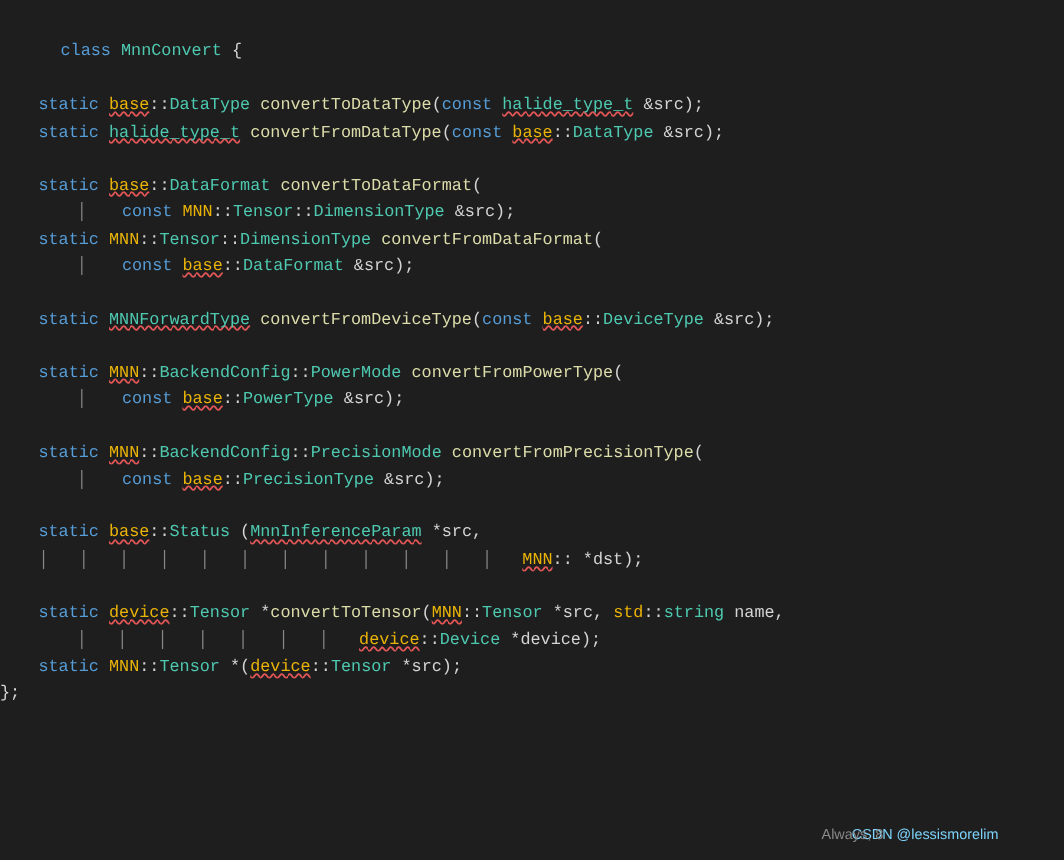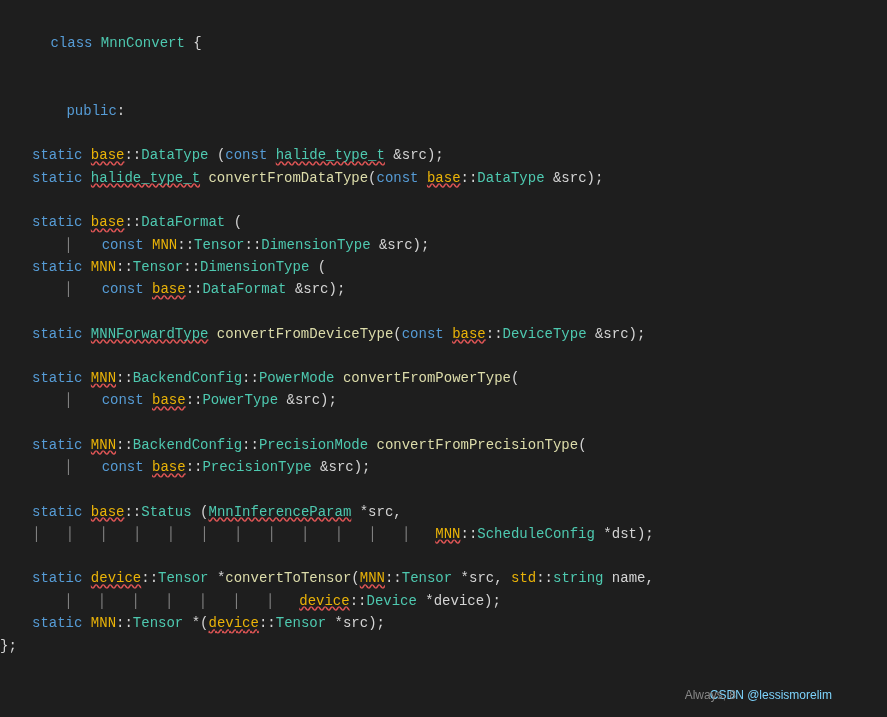--- a/index.html
+++ b/index.html
@@ -66,46 +66,41 @@
 <body>
 
 <div class="code-container">
 
   <div class="line">
     <span class="line-content">
       <span class="kw">class</span><span> </span><span class="type">MnnConvert</span><span> {</span>
     </span>
   </div>
 
-  <div class="line" style="padding-left:16px;">
-    <span class="line-content">
-      <span class="kw">public</span><span>:</span>
-    </span>
-  </div>
 
   <div class="line" style="padding-left:32px;">
-    <span class="kw">static</span><span> </span><span class="ns red-underline">base</span><span>::</span><span class="type">DataType</span><span> </span><span>(</span><span class="kw">const</span><span> </span><span class="type red-underline">halide_type_t</span><span> &amp;src);</span>
+    <span class="kw">static</span><span> </span><span class="ns red-underline">base</span><span>::</span><span class="type">DataType</span><span> </span><span class="fn">convertToDataType</span><span>(</span><span class="kw">const</span><span> </span><span class="type red-underline">halide_type_t</span><span> &amp;src);</span>
   </div>
 
   <div class="line" style="padding-left:32px;">
     <span class="kw">static</span><span> </span><span class="type red-underline">halide_type_t</span><span> </span><span class="fn">convertFromDataType</span><span>(</span><span class="kw">const</span><span> </span><span class="ns red-underline">base</span><span>::</span><span class="type">DataType</span><span> &amp;src);</span>
   </div>
 
   <div class="line" style="height:22px;"></div>
 
   <div class="line" style="padding-left:32px;">
-    <span class="kw">static</span><span> </span><span class="ns red-underline">base</span><span>::</span><span class="type">DataFormat</span><span> </span><span>(</span>
+    <span class="kw">static</span><span> </span><span class="ns red-underline">base</span><span>::</span><span class="type">DataFormat</span><span> </span><span class="fn">convertToDataFormat</span><span>(</span>
   </div>
 
   <div class="line" style="padding-left:64px;">
     <span style="color:#888;margin-right:4px;">│</span><span>   </span><span class="kw">const</span><span> </span><span class="ns">MNN</span><span>::</span><span class="type">Tensor</span><span>::</span><span class="type">DimensionType</span><span> &amp;src);</span>
   </div>
 
   <div class="line" style="padding-left:32px;">
-    <span class="kw">static</span><span> </span><span class="ns">MNN</span><span>::</span><span class="type">Tensor</span><span>::</span><span class="type">DimensionType</span><span> </span><span>(</span>
+    <span class="kw">static</span><span> </span><span class="ns">MNN</span><span>::</span><span class="type">Tensor</span><span>::</span><span class="type">DimensionType</span><span> </span><span class="fn">convertFromDataFormat</span><span>(</span>
   </div>
 
   <div class="line" style="padding-left:64px;">
     <span style="color:#888;margin-right:4px;">│</span><span>   </span><span class="kw">const</span><span> </span><span class="ns red-underline">base</span><span>::</span><span class="type">DataFormat</span><span> &amp;src);</span>
   </div>
 
   <div class="line" style="height:22px;"></div>
 
   <div class="line" style="padding-left:32px;">
     <span class="kw">static</span><span> </span><span class="type red-underline">MNNForwardType</span><span> </span><span class="fn">convertFromDeviceType</span><span>(</span><span class="kw">const</span><span> </span><span class="ns red-underline">base</span><span>::</span><span class="type">DeviceType</span><span> &amp;src);</span>
@@ -131,21 +126,21 @@
     <span style="color:#888;margin-right:4px;">│</span><span>   </span><span class="kw">const</span><span> </span><span class="ns red-underline">base</span><span>::</span><span class="type">PrecisionType</span><span> &amp;src);</span>
   </div>
 
   <div class="line" style="height:22px;"></div>
 
   <div class="line" style="padding-left:32px;">
     <span class="kw">static</span><span> </span><span class="ns red-underline">base</span><span>::</span><span class="type">Status</span><span> </span><span>(</span><span class="type red-underline">MnnInferenceParam</span><span> *src,</span>
   </div>
 
   <div class="line" style="padding-left:32px; display:flex; white-space:pre;">
-    <span style="color:#888;">│   │   │   │   │   │   │   │   │   │   │   │   </span><span class="ns red-underline">MNN</span><span>::</span><span class="type">ScheduleConfig</span><span> *dst);</span>
+    <span style="color:#888;">│   │   │   │   │   │   │   │   │   │   │   │   </span><span class="ns red-underline">MNN</span><span>::</span><span> *dst);</span>
   </div>
 
   <div class="line" style="height:22px;"></div>
 
   <div class="line" style="padding-left:32px;">
     <span class="kw">static</span><span> </span><span class="ns red-underline">device</span><span>::</span><span class="type">Tensor</span><span> *</span><span class="fn">convertToTensor</span><span>(</span><span class="ns red-underline">MNN</span><span>::</span><span class="type">Tensor</span><span> *src, </span><span class="ns">std</span><span>::</span><span class="type">string</span><span> name,</span>
   </div>
 
   <div class="line" style="padding-left:64px; display:flex; white-space:pre;">
     <span style="color:#888;">│   │   │   │   │   │   │   </span><span class="ns red-underline">device</span><span>::</span><span class="type">Device</span><span> *device);</span>

